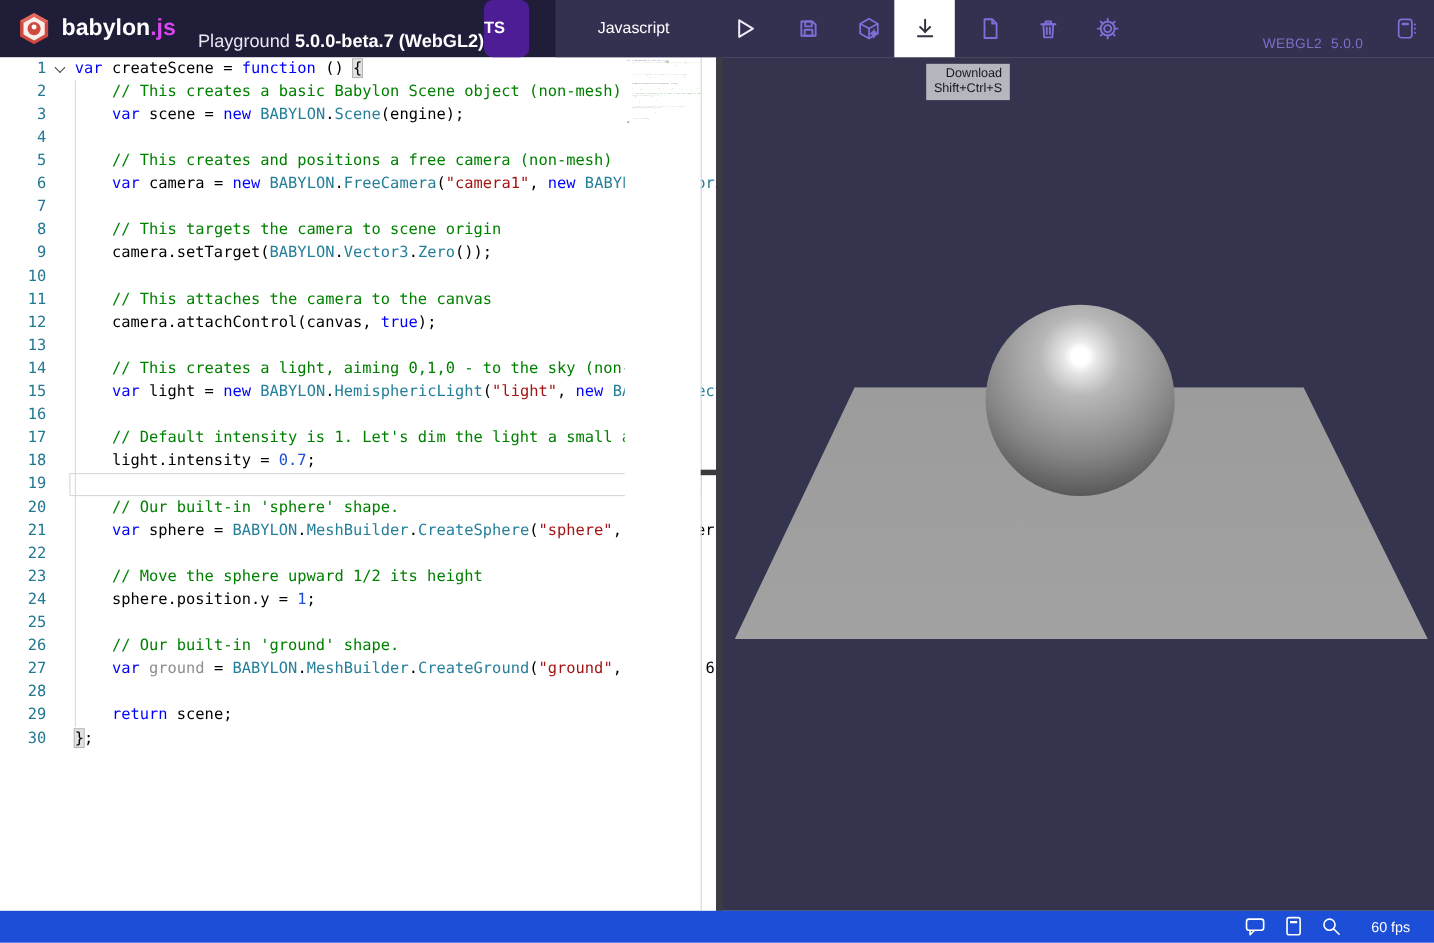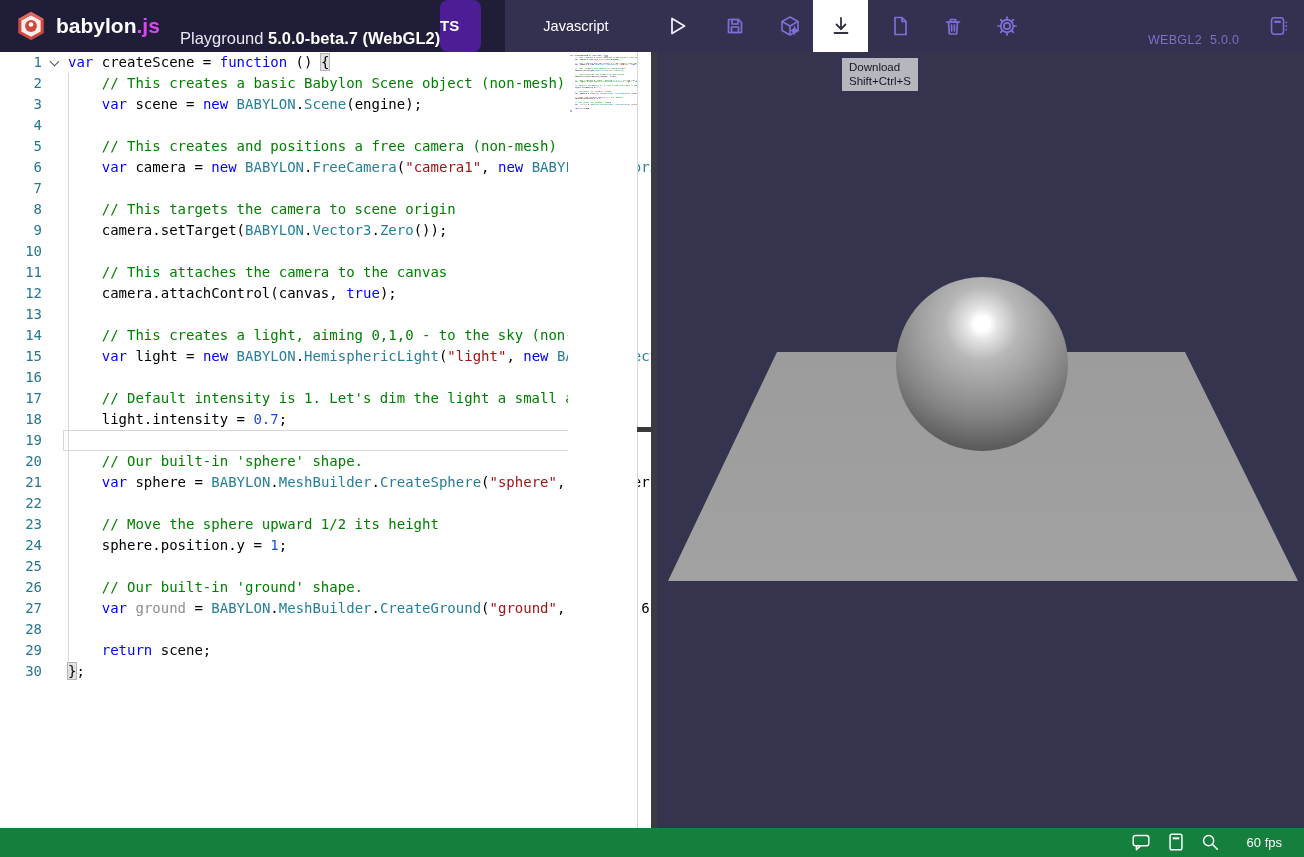--- a/index.html
+++ b/index.html
@@ -15,21 +15,21 @@
   #ptitle b{color:#fff;}
   #ts-btn{position:absolute;left:440px;top:0;width:41px;height:52px;background:#4c1d95;border-radius:8px;
           color:#fff;font-weight:bold;font-size:15px;text-align:left;line-height:52px;cursor:pointer;}
   #lang-sel{position:absolute;left:505px;top:0;width:142px;height:52px;line-height:52px;text-align:center;
             color:#fff;font-size:14.5px;cursor:pointer;}
   #dl-btn{position:absolute;left:813px;top:0;width:55px;height:52px;background:#ffffff;cursor:pointer;}
   #dl-btn svg{position:absolute;left:16px;top:14px;}
   .hdr-lbl{position:absolute;top:0;height:52px;line-height:52px;font-size:12.5px;color:#7a70c8;letter-spacing:.3px;margin-top:14px;}
   
   #tooltip{position:absolute;left:842px;top:58px;background:#b6b6bf;color:#17171f;font-size:11.5px;
-           line-height:14px;padding:2px 7px 3px 7px;z-index:40;}
+           line-height:14px;padding:2px 7px 3px 7px;z-index:40;text-align:right;}
   
   #editor{position:absolute;left:0;top:52px;width:651px;height:776px;background:#fff;overflow:hidden;}
   #indent-guide{position:absolute;left:68px;top:21px;width:1px;height:588px;background:#d9d9d9;}
   #cur-line{position:absolute;left:63px;top:378px;width:573px;height:19px;border:1px solid #d8d8d8;}
   #editor-lines{position:absolute;left:0;top:0;}
   .row{display:flex;height:21px;line-height:21px;font-family:"DejaVu Sans Mono",monospace;font-size:14px;}
   .ln{width:42px;flex:none;text-align:right;color:#237893;}
   .foldcol{width:26px;flex:none;position:relative;}
   .chev{position:absolute;left:9px;top:6px;width:6px;height:6px;
         border-right:1.4px solid #555;border-bottom:1.4px solid #555;transform:rotate(45deg);}
@@ -46,21 +46,21 @@
   
   #rcanvas{position:absolute;left:651px;top:52px;width:653px;height:776px;background:#34344e;overflow:hidden;cursor:grab;}
   #edge-shadow{position:absolute;left:0;top:0;width:6px;height:776px;background:#3b3b41;}
   #ground{position:absolute;left:0;top:0;width:653px;height:776px;
           background:linear-gradient(#949494,#a8a8a8);
           clip-path:polygon(126px 300px,534px 300px,647px 529px,17px 529px);}
   #sphere{position:absolute;left:245px;top:225px;width:172px;height:174px;border-radius:50%;
           background:radial-gradient(circle at 50% 27%,#ffffff 0%,#ffffff 5%,#e6e6e6 10%,#b7b7b7 24%,
                      #9e9e9e 42%,#848484 60%,#5a5a5a 82%,#3e3e3e 98%);}
   
-  #statusbar{position:absolute;left:0;top:828px;width:1304px;height:29px;background:#15803d;z-index:35;}
+  #statusbar{position:absolute;left:0;top:828px;width:1304px;height:29px;background:#1d4ed8;z-index:35;}
   .sb-ic{position:absolute;top:3px;width:22px;height:22px;cursor:pointer;}
   #fps{position:absolute;right:22px;top:0;height:29px;line-height:29px;color:#fff;font-size:13px;}
 </style>
 </head>
 <body>
 
 <div id="header">
   <div id="hdr-right-panel"></div>
 
   <svg class="abs" style="left:14px;top:9px" width="34" height="34" viewBox="0 0 24 24">

